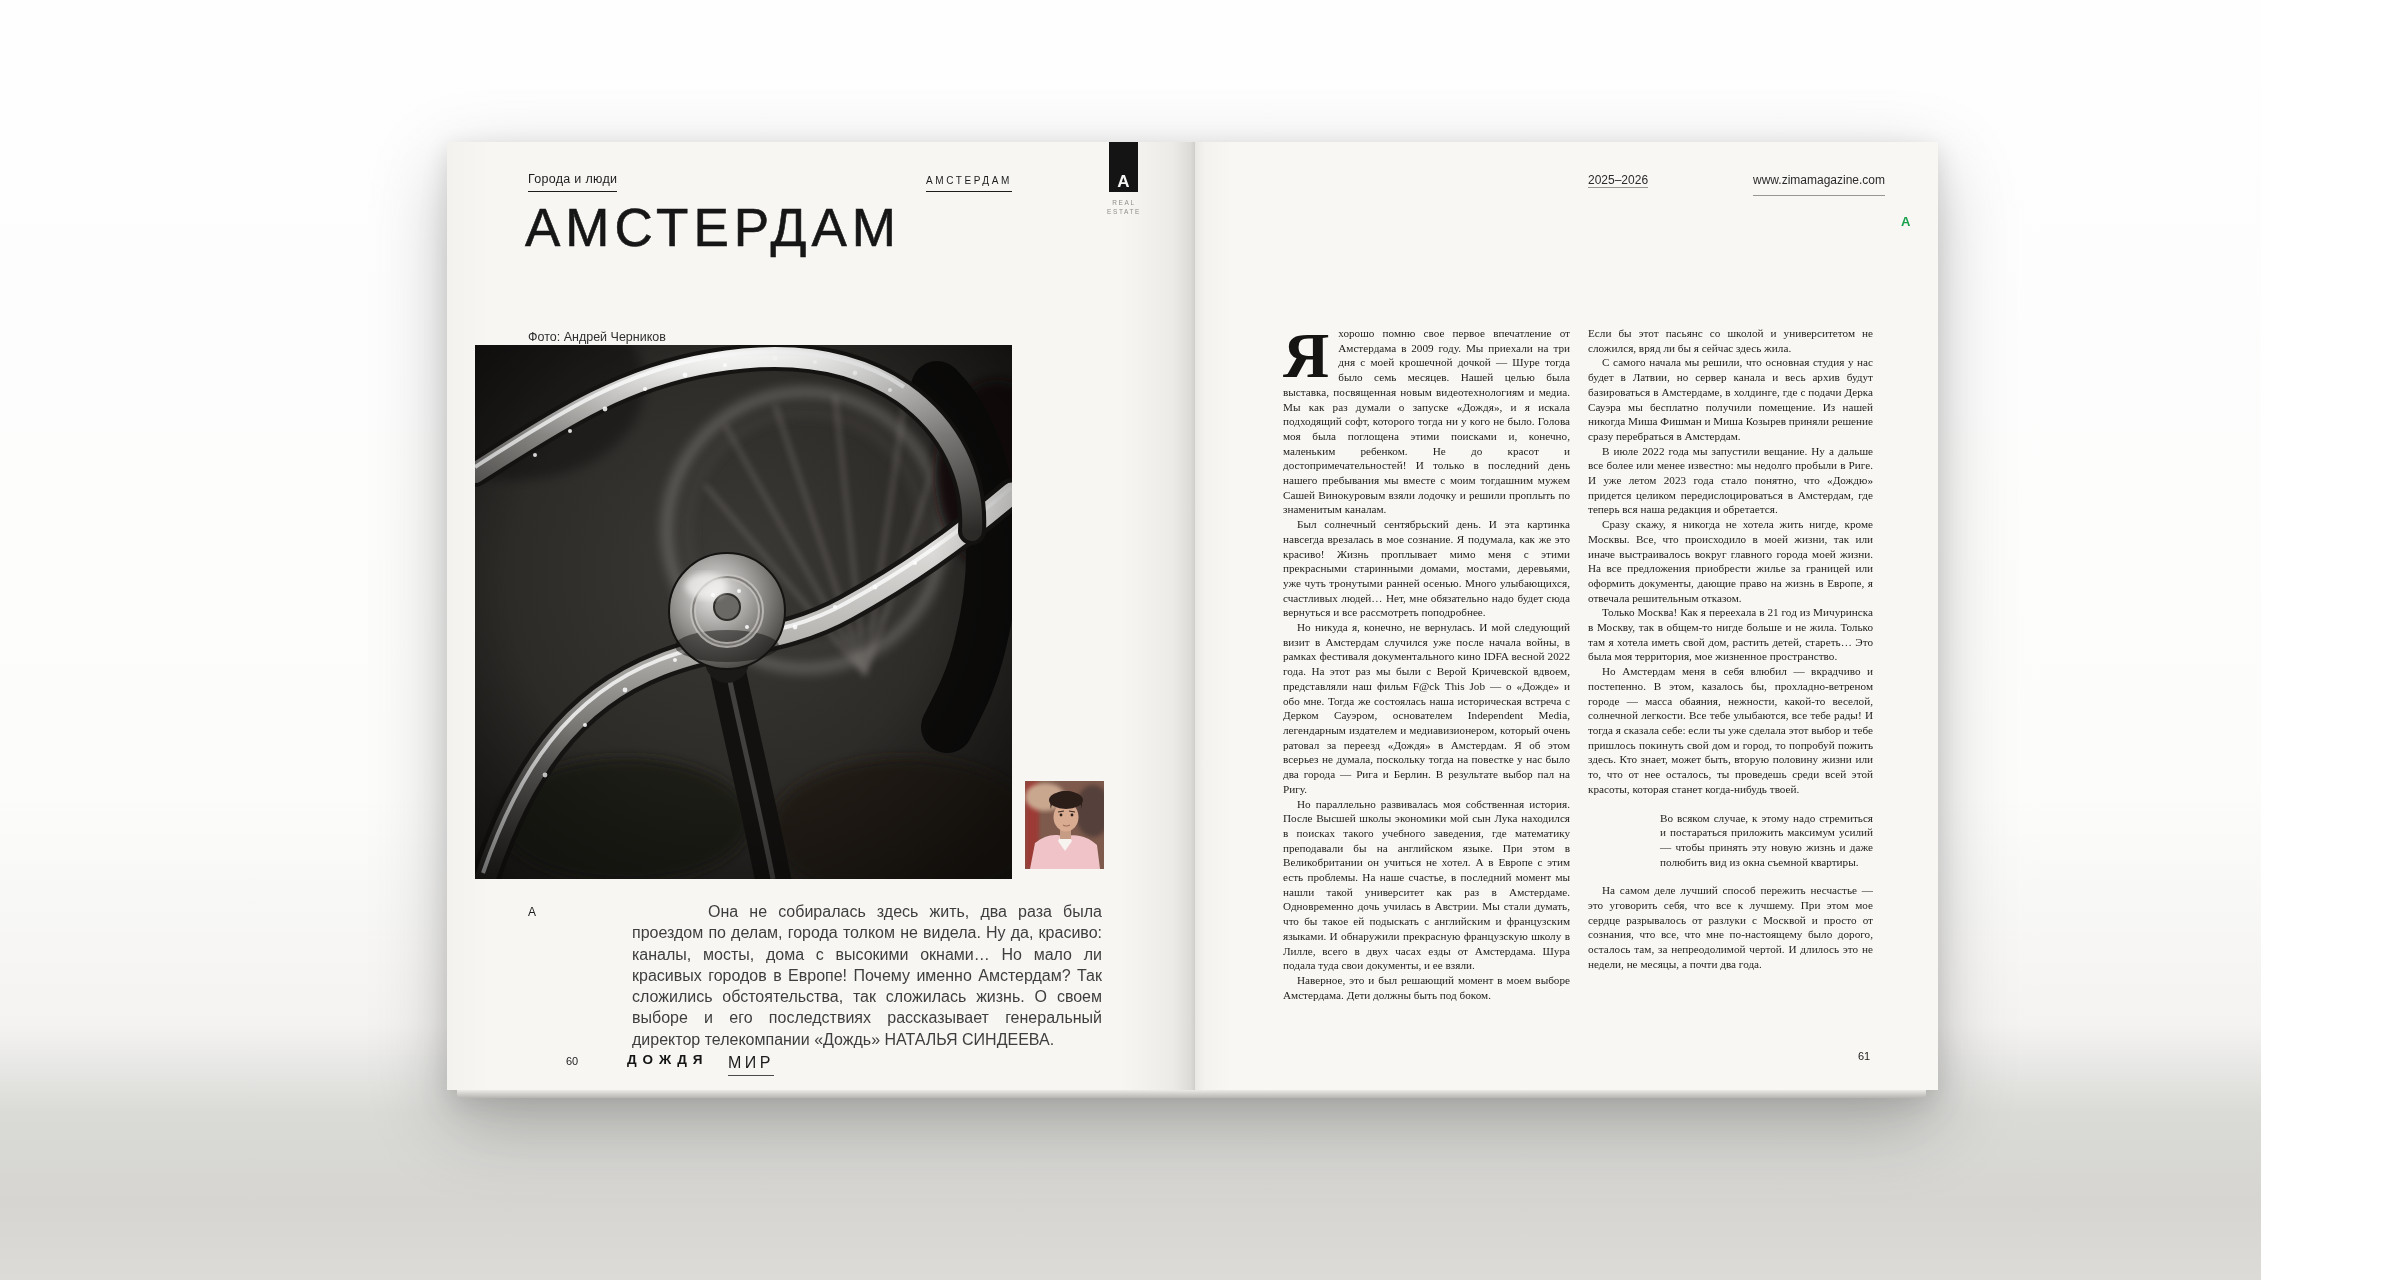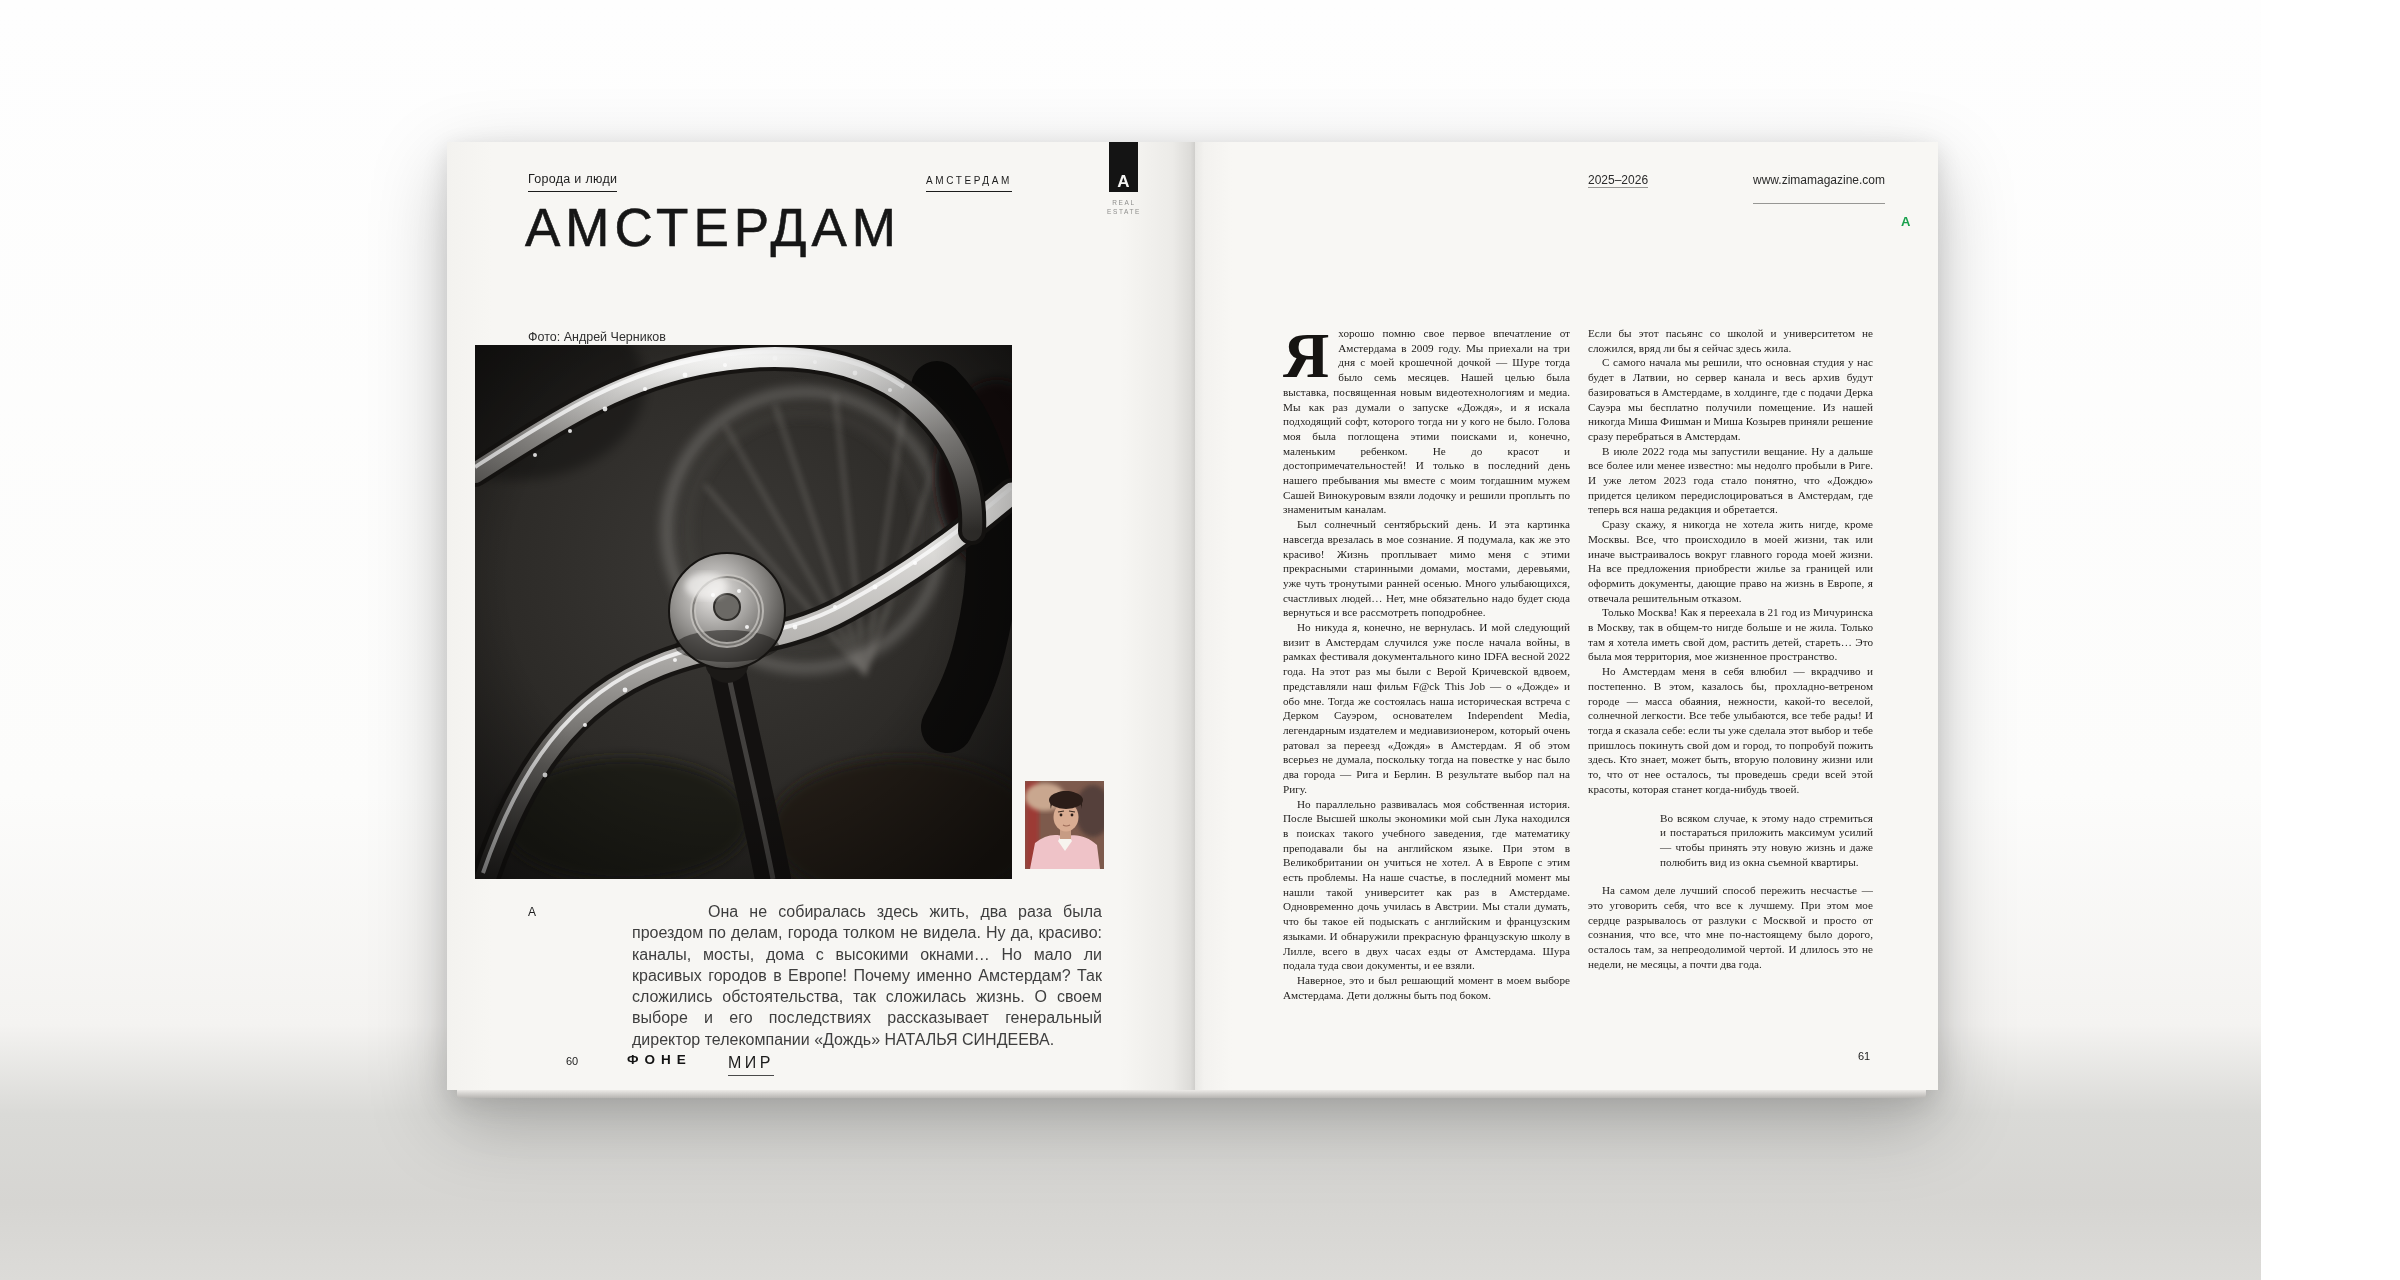--- a/index.html
+++ b/index.html
@@ -37,21 +37,21 @@
   .caption{left:185px;top:759px;width:470px;font-size:16px;line-height:21.3px;color:#3e3e3e;
          text-indent:76px;text-align:justify;}
   .foot-num{font-size:11px;color:#1c1c1c;}
   .foot-60{left:81px;top:913px;padding-left:38px;}
   .foot-zima{left:180px;top:910px;font-size:13.5px;font-weight:bold;letter-spacing:6px;color:#141414;}
   .foot-mir{left:281px;top:912px;font-size:16px;letter-spacing:3.5px;color:#1c1c1c;
          padding-bottom:3px;border-bottom:1px solid #4a4a4a;}
   
   .hdr-issue{left:393px;top:31px;font-size:12px;color:#2a2a2a;
          border-bottom:1px solid #979794;}
-  .hdr-site{left:558px;top:31px;font-size:12px;color:#2a2a2a;padding-bottom:16px;
+  .hdr-site{left:558px;top:31px;font-size:12px;color:#2a2a2a;padding-bottom:8px;
          border-bottom:1px solid #979794;}
   .corner-a{left:706px;top:72px;font-size:13px;font-weight:bold;}
   .bodycol{top:184px;font-family:"Liberation Serif",serif;font-size:11.2px;line-height:14.7px;
          color:#1f1d1b;text-align:justify;hyphens:auto;}
   .col1{left:88px;width:287px;}
   .col2{left:393px;width:285px;}
   .bodycol p{margin:0;}
   .bodycol p.indent{text-indent:14px;}
   .bodycol p.first{text-indent:0;}
   .bodycol p.quote{margin:14px 0 14px 72px;text-indent:0;}
@@ -189,21 +189,21 @@
             <circle cx="47" cy="34" r="1.4" fill="#2b1d18"></circle>
           <path d="M33,31 L39,30 M44,30 L50,31" stroke="#3a2a22" stroke-width="1.2" fill="none"></path>
           <path d="M38,44 Q41,46 45,44" stroke="#9c6b58" stroke-width="1.2" fill="none"></path>
         </svg>
       </div>
 
       <div class="abs cap-marker">А</div>
       <div class="abs caption">Она не собиралась здесь жить, два раза была проездом по делам, города толком не видела. Ну да, красиво: каналы, мосты, дома с высокими окнами… Но мало ли красивых городов в Европе! Почему именно Амстердам? Так сложились обстоятельства, так сложилась жизнь. О своем выборе и его последствиях рассказывает генеральный директор телекомпании «Дождь» НАТАЛЬЯ СИНДЕЕВА.</div>
 
       <div class="abs foot-num foot-60">60</div>
-      <div class="abs foot-zima">ФОНЕ</div>
+      <div class="abs foot-zima">ДОЖДЯ</div>
       <div class="abs foot-mir">МИР</div>
     </div>
 
     <div id="page-right" class="page">
       <div class="abs hdr-issue">2025–2026</div>
       <div class="abs hdr-site">www.zimamagazine.com</div>
       <div class="abs corner-a" style="color: rgb(24, 160, 75);">А</div>
 
       <div class="abs bodycol col1">
           <p class="first"><span class="dropcap">Я</span>хорошо помню свое первое впечатление от Амстердама в 2009 году. Мы приехали на три дня с моей крошечной дочкой — Шуре тогда было семь месяцев. Нашей целью была выставка, посвященная новым видеотехнологиям и медиа. Мы как раз думали о запуске «Дождя», и я искала подходящий софт, которого тогда ни у кого не было. Голова моя была поглощена этими поисками и, конечно, маленьким ребенком. Не до красот и достопримечательностей! И только в последний день нашего пребывания мы вместе с моим тогдашним мужем Сашей Винокуровым взяли лодочку и решили проплыть по знаменитым каналам.</p>

